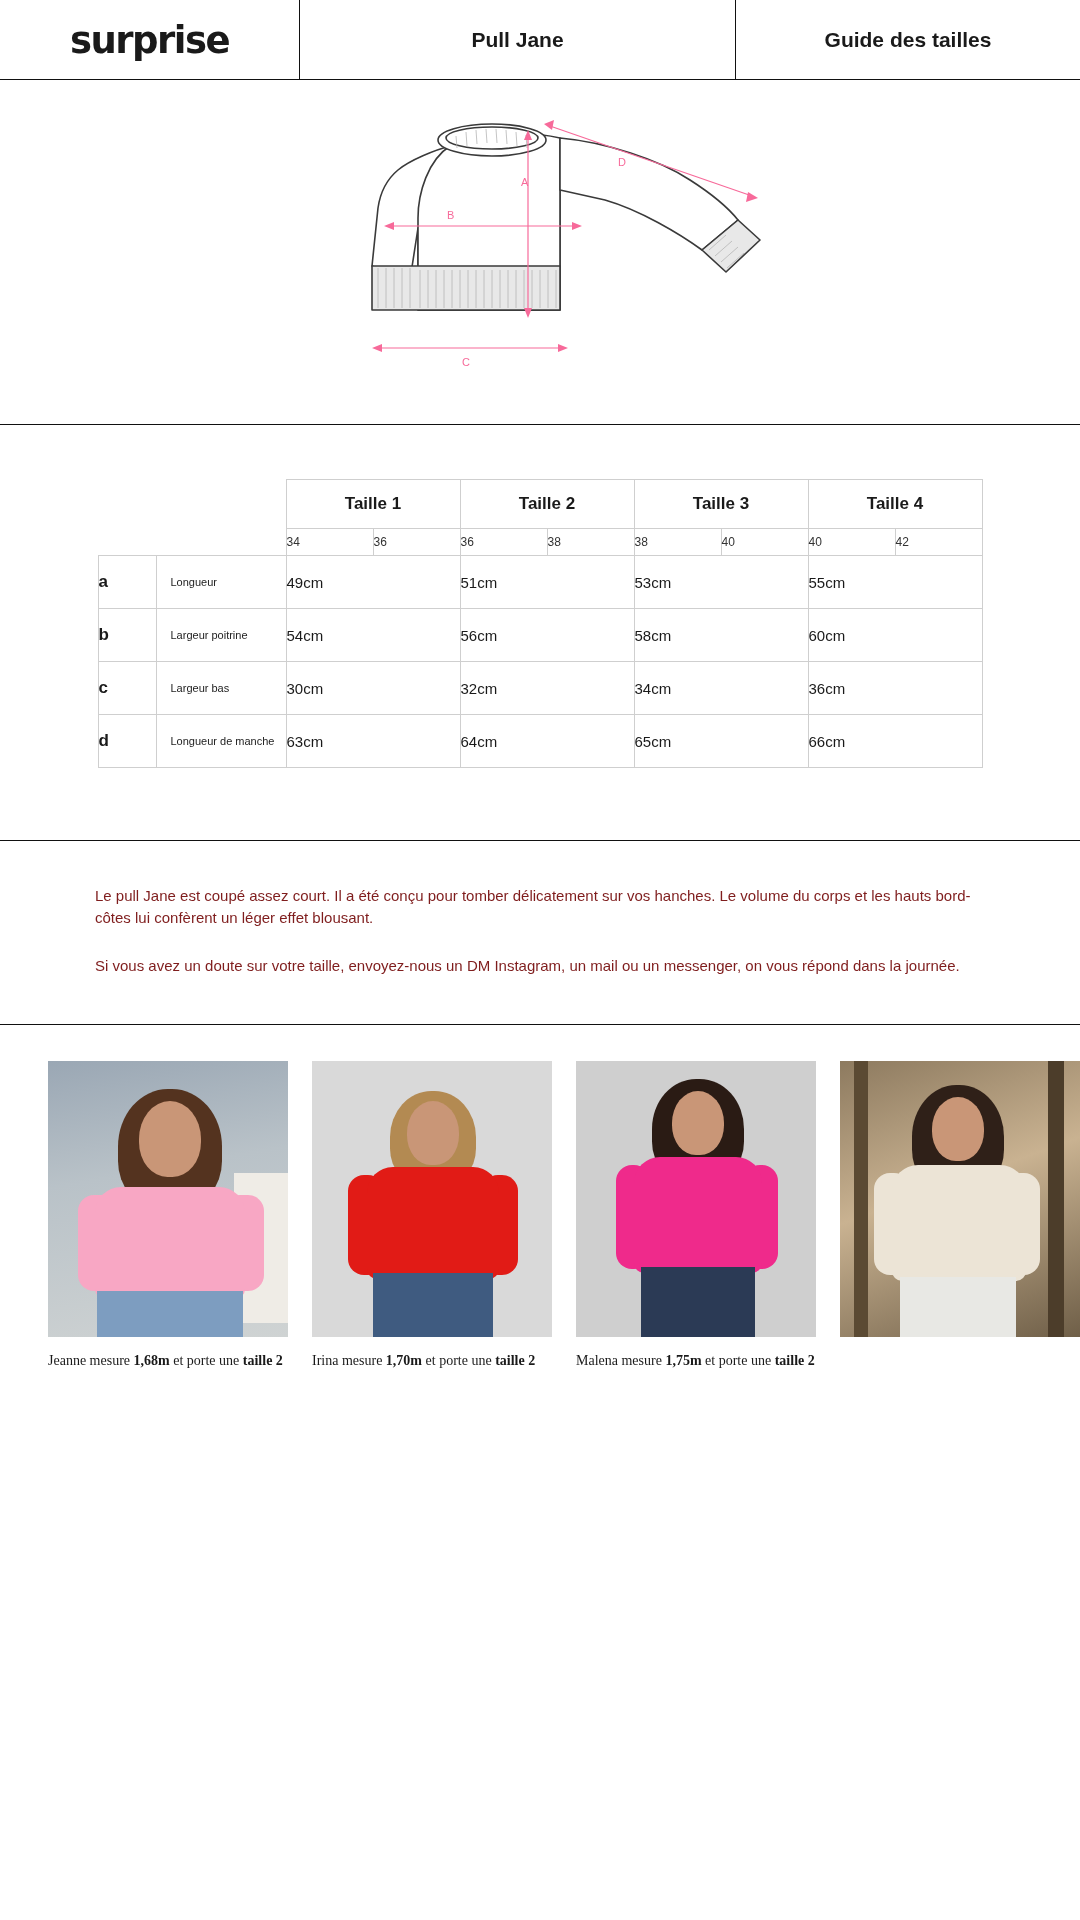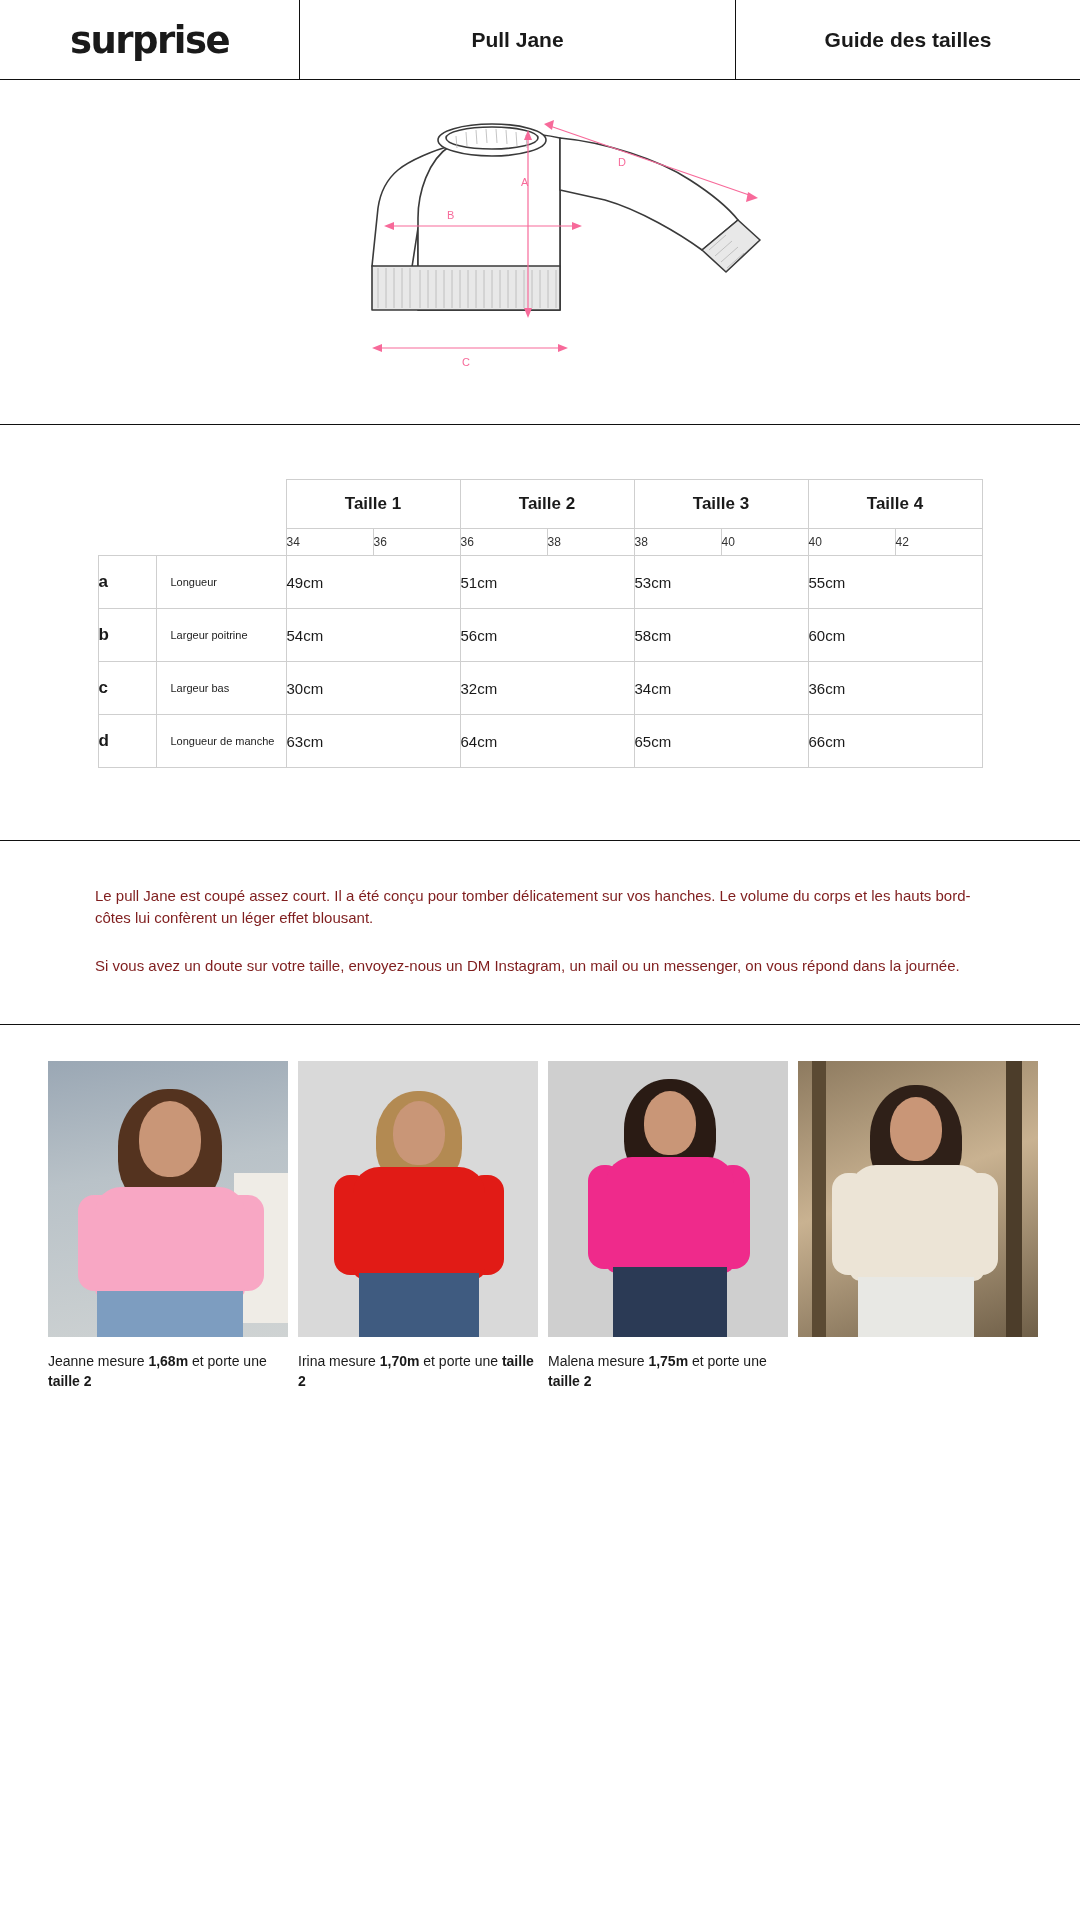--- a/index.html
+++ b/index.html
@@ -117,21 +117,22 @@
     line-height: 1.48;
     color: #7f1d1d;
     max-width: 900px;
   }
   .desc p:last-child { margin-bottom: 0; }
 
   
   .models {
     padding: 36px 48px 60px 48px;
     display: flex;
-    gap: 10px;
+    gap: 24px;
+    font-family: Liberation Serif, serif;
   }
   .model {
     width: 240px;
   }
   .photo {
     width: 240px;
     height: 276px;
     position: relative;
     overflow: hidden;
   }

